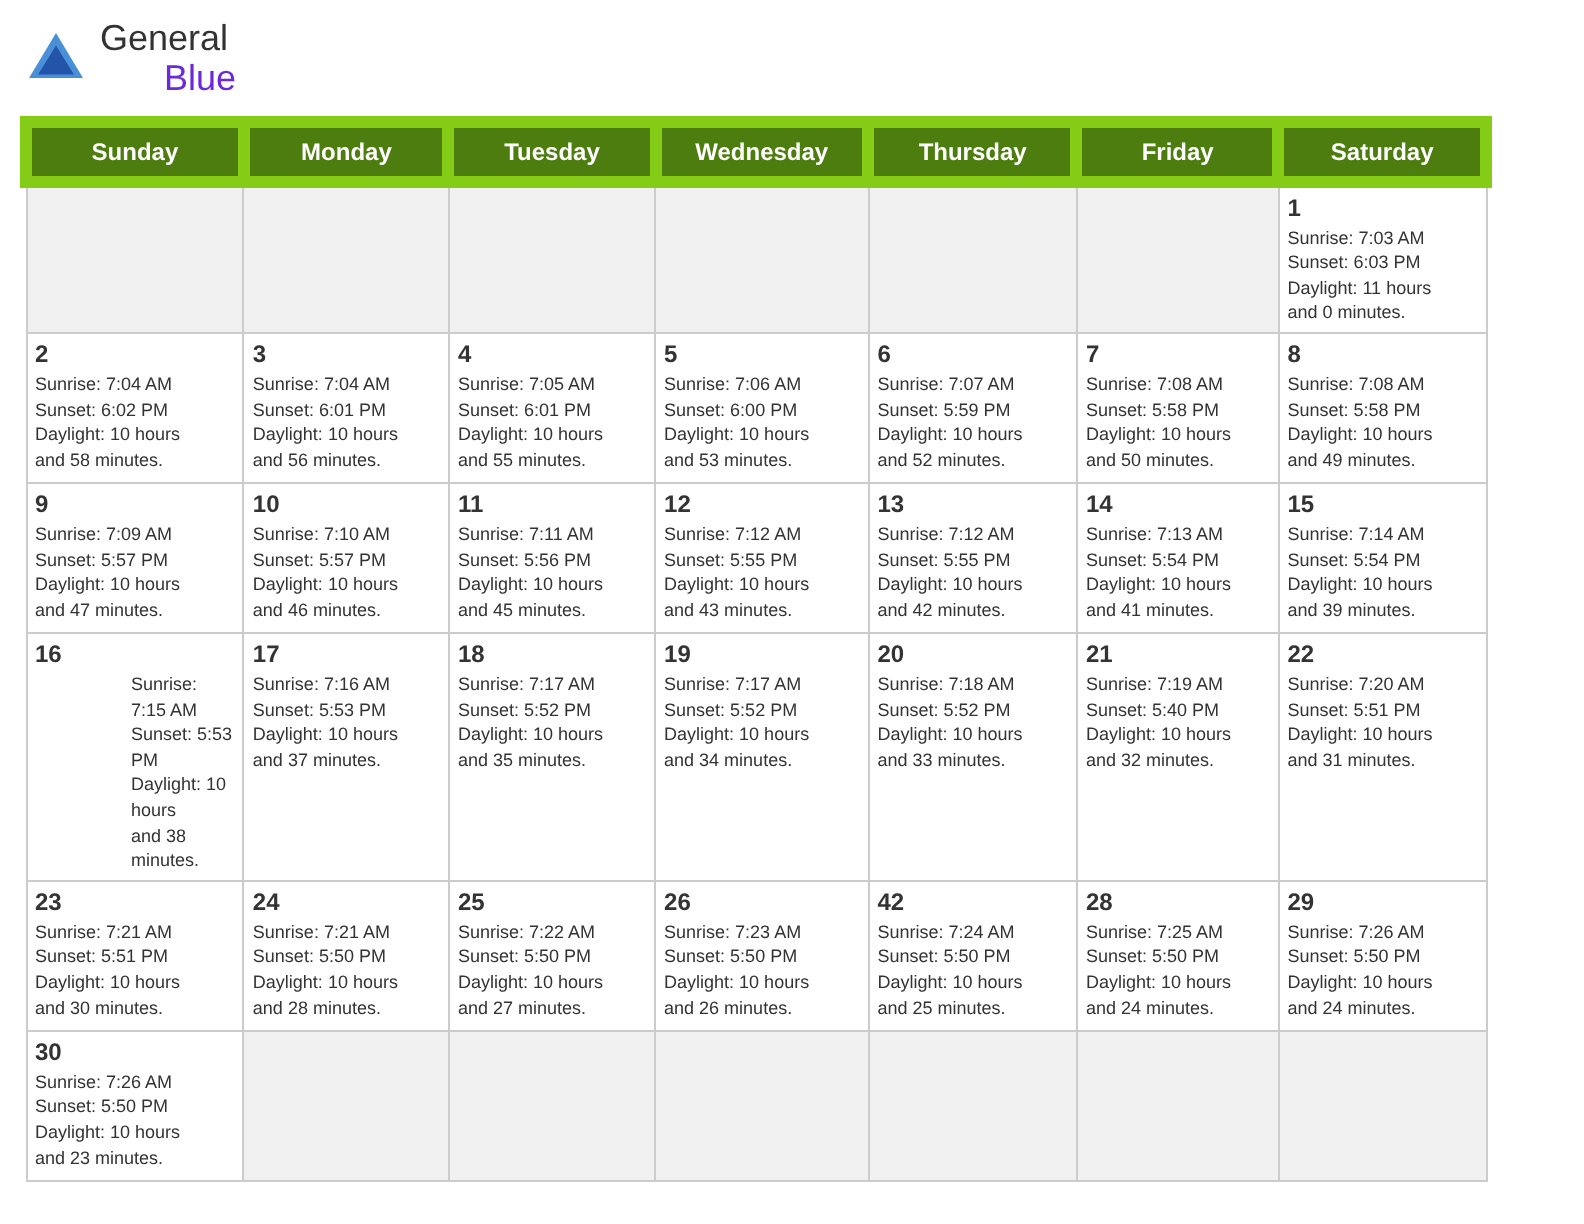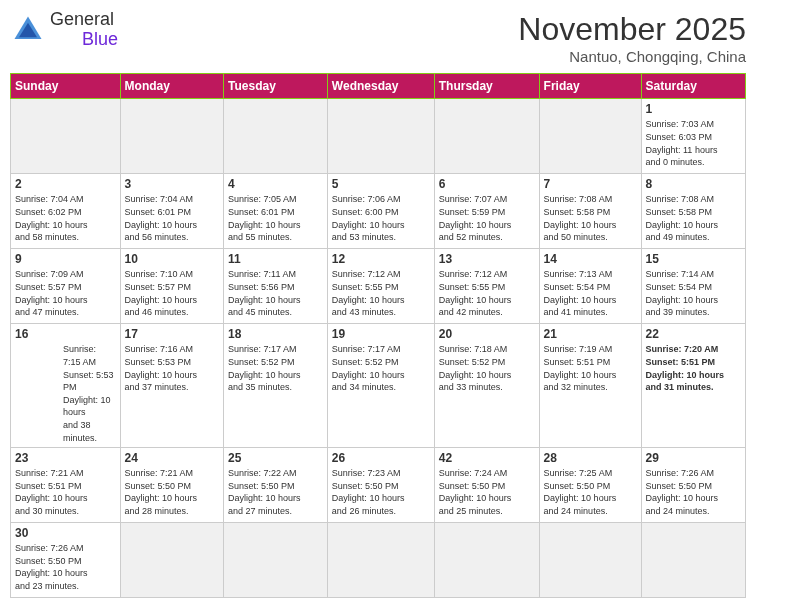--- a/index.html
+++ b/index.html
@@ -51,27 +51,27 @@
     .location {
       font-size: 15px;
       color: #555;
     }
     .calendar {
       width: 100%;
       border-collapse: collapse;
       border: 1px solid #ccc;
     }
     .calendar th {
-      background: #be185d;
+      background: #4d7c0f;
       color: #fff;
       font-size: 12px;
       font-weight: bold;
       padding: 5px 4px;
-      text-align: left;
-      border: 1px solid #84cc16;
+      text-align: center;
+      border: 6px solid #84cc16;
     }
     .calendar td {
       vertical-align: top;
       border: 1px solid #ccc;
       padding: 3px 4px;
       font-size: 9.5px;
       color: #333;
       width: 113px;
       min-height: 70px;
       background: #fff;
@@ -105,24 +105,20 @@
   <div class="header">
     <div class="logo">
       <svg class="logo-icon" viewBox="0 0 40 40">
         <polygon points="20,5 35,30 5,30" fill="#4a90d9"></polygon>
         <polygon points="20,12 30,28 10,28" fill="#2255aa"></polygon>
       </svg>
       <div class="logo-text">
         General<br><span>Blue</span>
       </div>
     </div>
-    <div class="title-block">
-      <div class="month-title">November 2025</div>
-      <div class="location">Nantuo, Chongqing, China</div>
-    </div>
   </div>
 
   <table class="calendar">
     <thead>
       <tr>
       <th>Sunday</th>
           <th>Monday</th>
           <th>Tuesday</th>
           <th>Wednesday</th>
           <th>Thursday</th>
@@ -280,27 +276,27 @@
           <td>
             <span class="day-number">20</span>
             <div class="day-info" style="white-space: pre-line;">Sunrise: 7:18 AM
 Sunset: 5:52 PM
 Daylight: 10 hours
 and 33 minutes.</div>
           </td>
           <td>
             <span class="day-number">21</span>
             <div class="day-info" style="white-space: pre-line;">Sunrise: 7:19 AM
-Sunset: 5:51 PM
+Sunset: 5:40 PM
 Daylight: 10 hours
 and 32 minutes.</div>
           </td>
           <td>
             <span class="day-number">22</span>
-            <div class="day-info" style="white-space: pre-line; font-weight: bold;">Sunrise: 7:20 AM
+            <div class="day-info" style="white-space: pre-line;">Sunrise: 7:20 AM
 Sunset: 5:51 PM
 Daylight: 10 hours
 and 31 minutes.</div>
           </td>
         </tr>
         <tr class="week-row">
           <td>
             <span class="day-number">23</span>
             <div class="day-info" style="white-space: pre-line;">Sunrise: 7:21 AM
 Sunset: 5:51 PM

